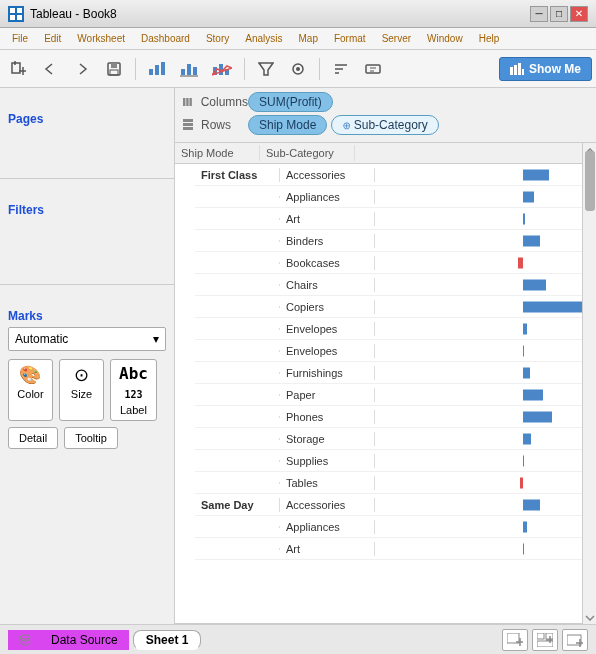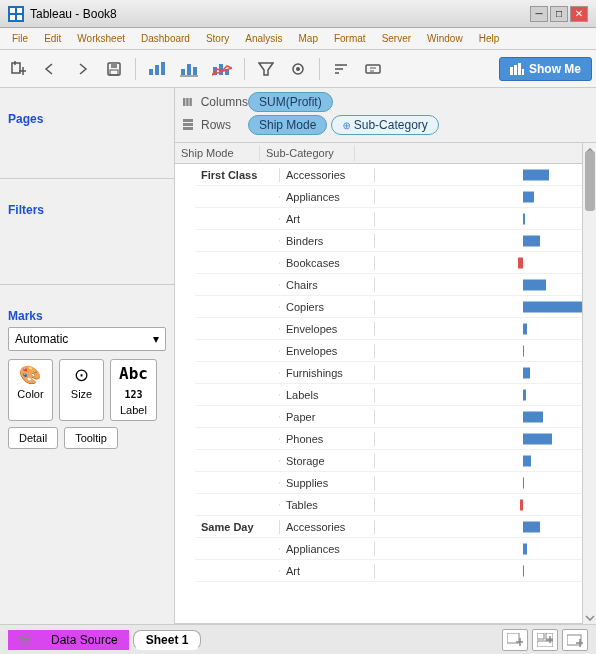--- a/index.html
+++ b/index.html
@@ -352,28 +352,20 @@
                   <div style="position: absolute; left: 148px; width: 1px; height: 100%; background: rgb(204, 204, 204);"></div>
                   <div style="position: absolute; height: 11px; top: 50%; transform: translateY(-50%); background: rgb(74, 134, 200); left: 148px; width: 0.92px;"></div>
                 </div>
               </div>
               <div class="data-row">
                 <div class="cell-ship"></div>
                 <div class="cell-sub">Furnishings</div>
                 <div class="cell-bar">
                   <div style="position: absolute; left: 148px; width: 1px; height: 100%; background: rgb(204, 204, 204);"></div>
                   <div style="position: absolute; height: 11px; top: 50%; transform: translateY(-50%); background: rgb(74, 134, 200); left: 148px; width: 7.36px;"></div>
-                </div>
-              </div>
-              <div class="data-row">
-                <div class="cell-ship"></div>
-                <div class="cell-sub">Labels</div>
-                <div class="cell-bar">
-                  <div style="position: absolute; left: 148px; width: 1px; height: 100%; background: rgb(204, 204, 204);"></div>
-                  <div style="position: absolute; height: 11px; top: 50%; transform: translateY(-50%); background: rgb(74, 134, 200); left: 148px; width: 2.76px;"></div>
                 </div>
               </div>
               <div class="data-row">
                 <div class="cell-ship"></div>
                 <div class="cell-sub">Paper</div>
                 <div class="cell-bar">
                   <div style="position: absolute; left: 148px; width: 1px; height: 100%; background: rgb(204, 204, 204);"></div>
                   <div style="position: absolute; height: 11px; top: 50%; transform: translateY(-50%); background: rgb(74, 134, 200); left: 148px; width: 20.24px;"></div>
                 </div>
               </div>

